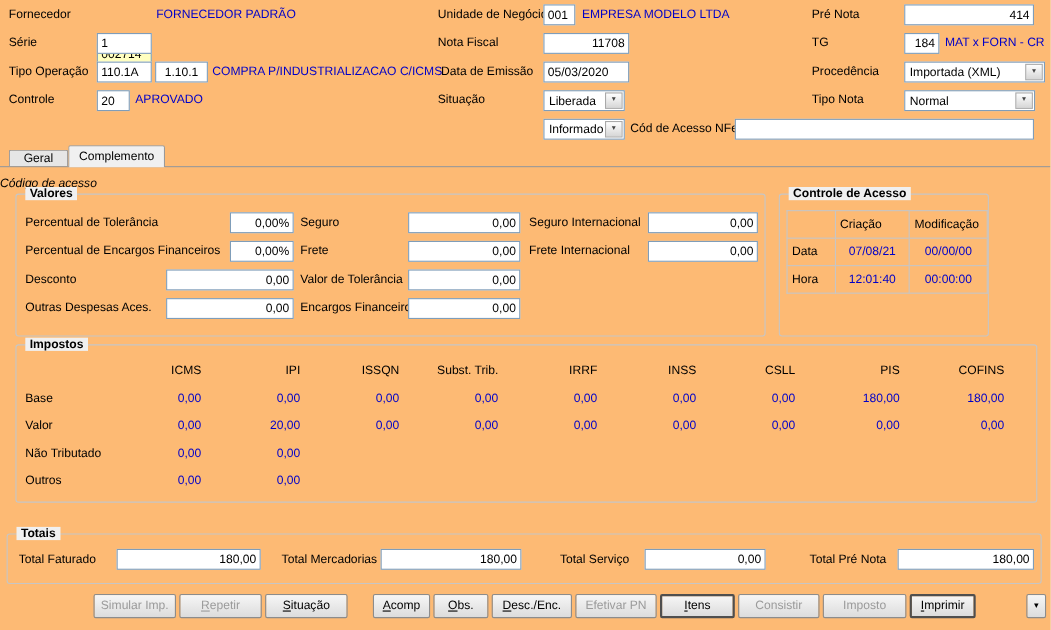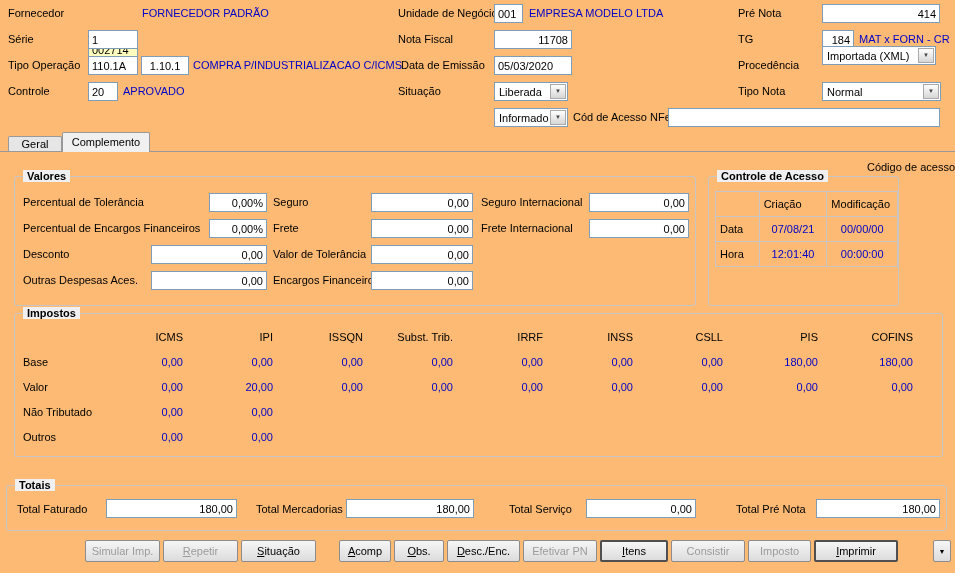--- a/index.html
+++ b/index.html
@@ -1,21 +1,21 @@
 <!DOCTYPE html>
 <html><head>
 <meta charset="utf-8">
 <style>
   * { box-sizing:border-box; margin:0; padding:0; }
   body { background:#F0F0F0; }
   .screen { position:relative; width:955px; height:573px; background:#fdba74;
             font-family:"Liberation Sans","DejaVu Sans",sans-serif; font-size:11px; color:#000; overflow:hidden; }
   .lbl, .desc, .cap { position:absolute; white-space:nowrap; line-height:13px; }
   .desc { color:#0000C8; }
-  .cap { text-align:right; }
+  .cap { text-align:left;font-style:italic; }
   .inp { position:absolute; height:19px; border:1px solid #7F9DB9; background:#FFF;
          font-family:inherit; font-size:11px; color:#000; padding:0 3px; }
   .inp.num { text-align:right; }
   .inp.ctr { text-align:center; }
   .inp.yellow { background:#FFFFC0; }
   .combo { position:absolute; height:19px; border:1px solid #7F9DB9; background:#FFF; }
   .combo .ct { position:absolute; left:4px; right:18px; top:3px; white-space:nowrap; overflow:hidden; }
   .combo .da { position:absolute; right:1px; top:1px; width:16px; height:15px;
                background:linear-gradient(#FEFEFE,#D6D6D6); border:1px solid #A9A9A9;
                font-size:6px; line-height:13px; text-align:center; color:#444; }
@@ -65,21 +65,21 @@
   <input class="inp num" style="left: 822px; top: 30px; width: 32px;" value="184">
   <div class="desc" style="left:859px;top:33px">MAT x FORN - CR</div>
 
   <div class="lbl" style="left:8px;top:59px">Tipo Operação</div>
   <input class="inp" style="left: 88px; top: 56px; width: 50px;" value="110.1A">
   <input class="inp ctr" style="left: 141px; top: 56px; width: 48px;" value="1.10.1">
   <div class="desc" style="left:193px;top:59px">COMPRA P/INDUSTRIALIZACAO C/ICMS</div>
   <div class="lbl" style="left:401px;top:59px">Data de Emissão</div>
   <input class="inp" style="left: 494px; top: 56px; width: 78px;" value="05/03/2020">
   <div class="lbl" style="left:738px;top:59px">Procedência</div>
-  <div class="combo" style="left:822px;top:46px;width:114px">
+  <div class="combo" style="left:822px;top:56px;width:128px">
     <div class="ct">Importada (XML)</div>
     <div class="da">▼</div>
   </div>
 
   <div class="lbl" style="left:8px;top:85px">Controle</div>
   <input class="inp" style="left: 88px; top: 82px; width: 30px;" value="20">
   <div class="desc" style="left:123px;top:85px">APROVADO</div>
   <div class="lbl" style="left:398px;top:85px">Situação</div>
   <div class="combo" style="left:494px;top:82px;width:74px">
     <div class="ct">Liberada</div>
@@ -249,18 +249,18 @@
   <div class="btnrow">
     <button class="btn dis" style="width:75px">Simular Imp.</button>
     <button class="btn dis" style="width:75px"><u>R</u>epetir</button>
     <button class="btn" style="width:75px"><u>S</u>ituação</button>
     <button class="btn gapl" style="width:52px"><u>A</u>comp</button>
     <button class="btn" style="width:50px"><u>O</u>bs.</button>
     <button class="btn" style="width:73px"><u>D</u>esc./Enc.</button>
     <button class="btn dis" style="width:74px">Efetivar PN</button>
     <button class="btn emph" style="width:68px"><u>I</u>tens</button>
     <button class="btn dis" style="width:74px">Consistir</button>
-    <button class="btn dis" style="width:63px">Imposto</button>
-    <button class="btn emph" style="width:84px"><u>I</u>mprimir</button>
+    <button class="btn dis" style="width:76px">Imposto</button>
+    <button class="btn emph" style="width:60px"><u>I</u>mprimir</button>
     <button class="btn arrow" style="width:18px"><span>▼</span></button>
   </div>
 
 </div>
 
 </body></html>

